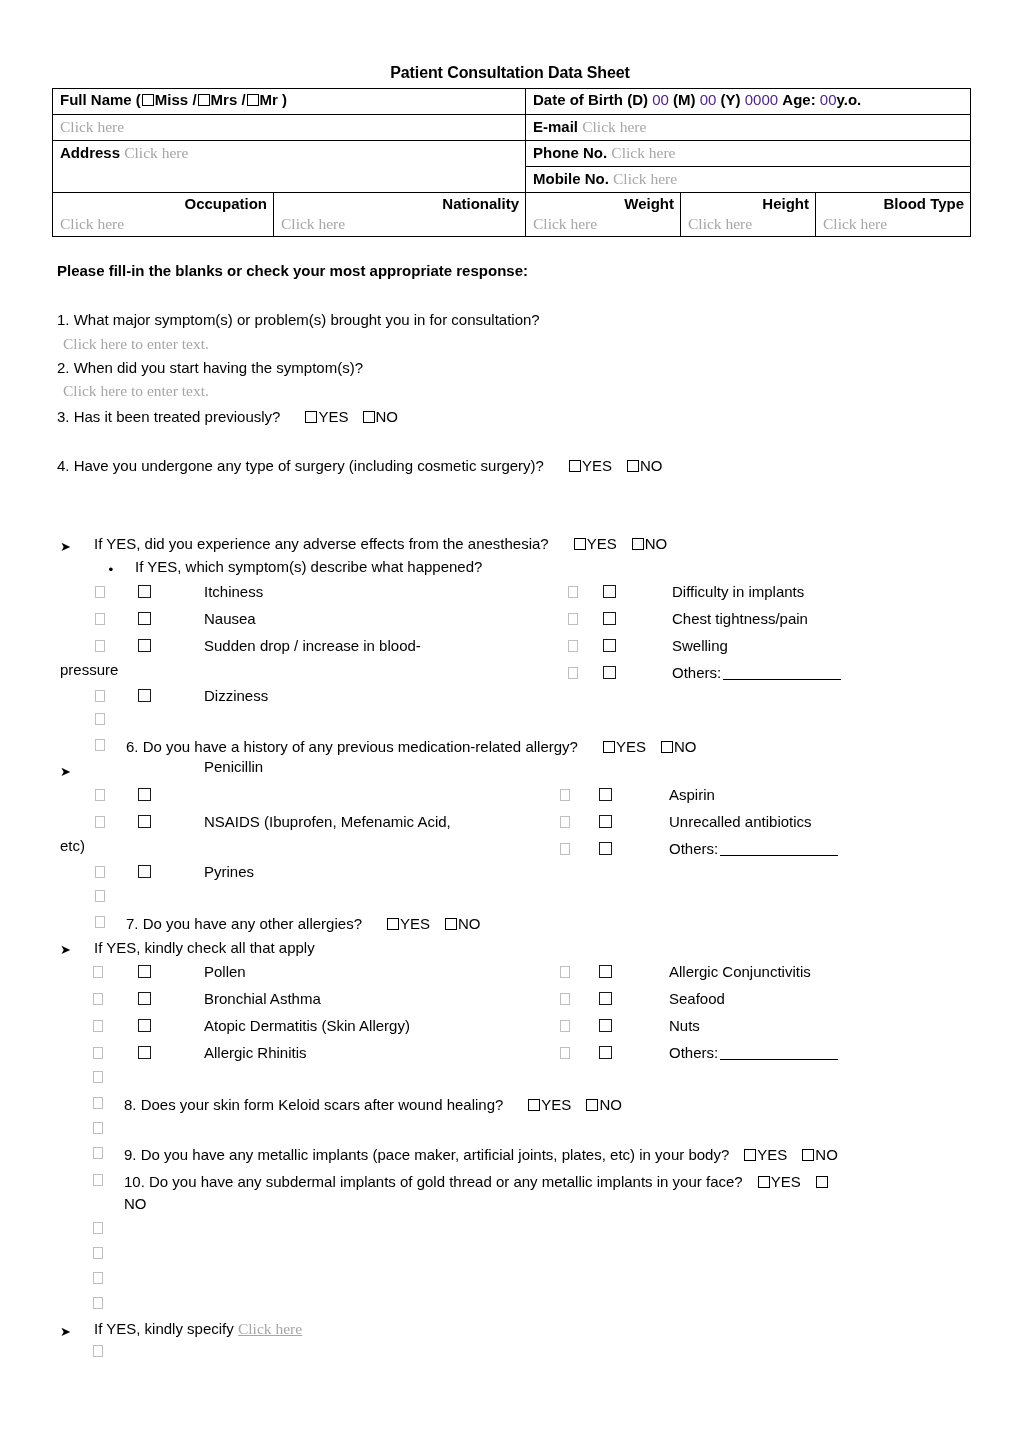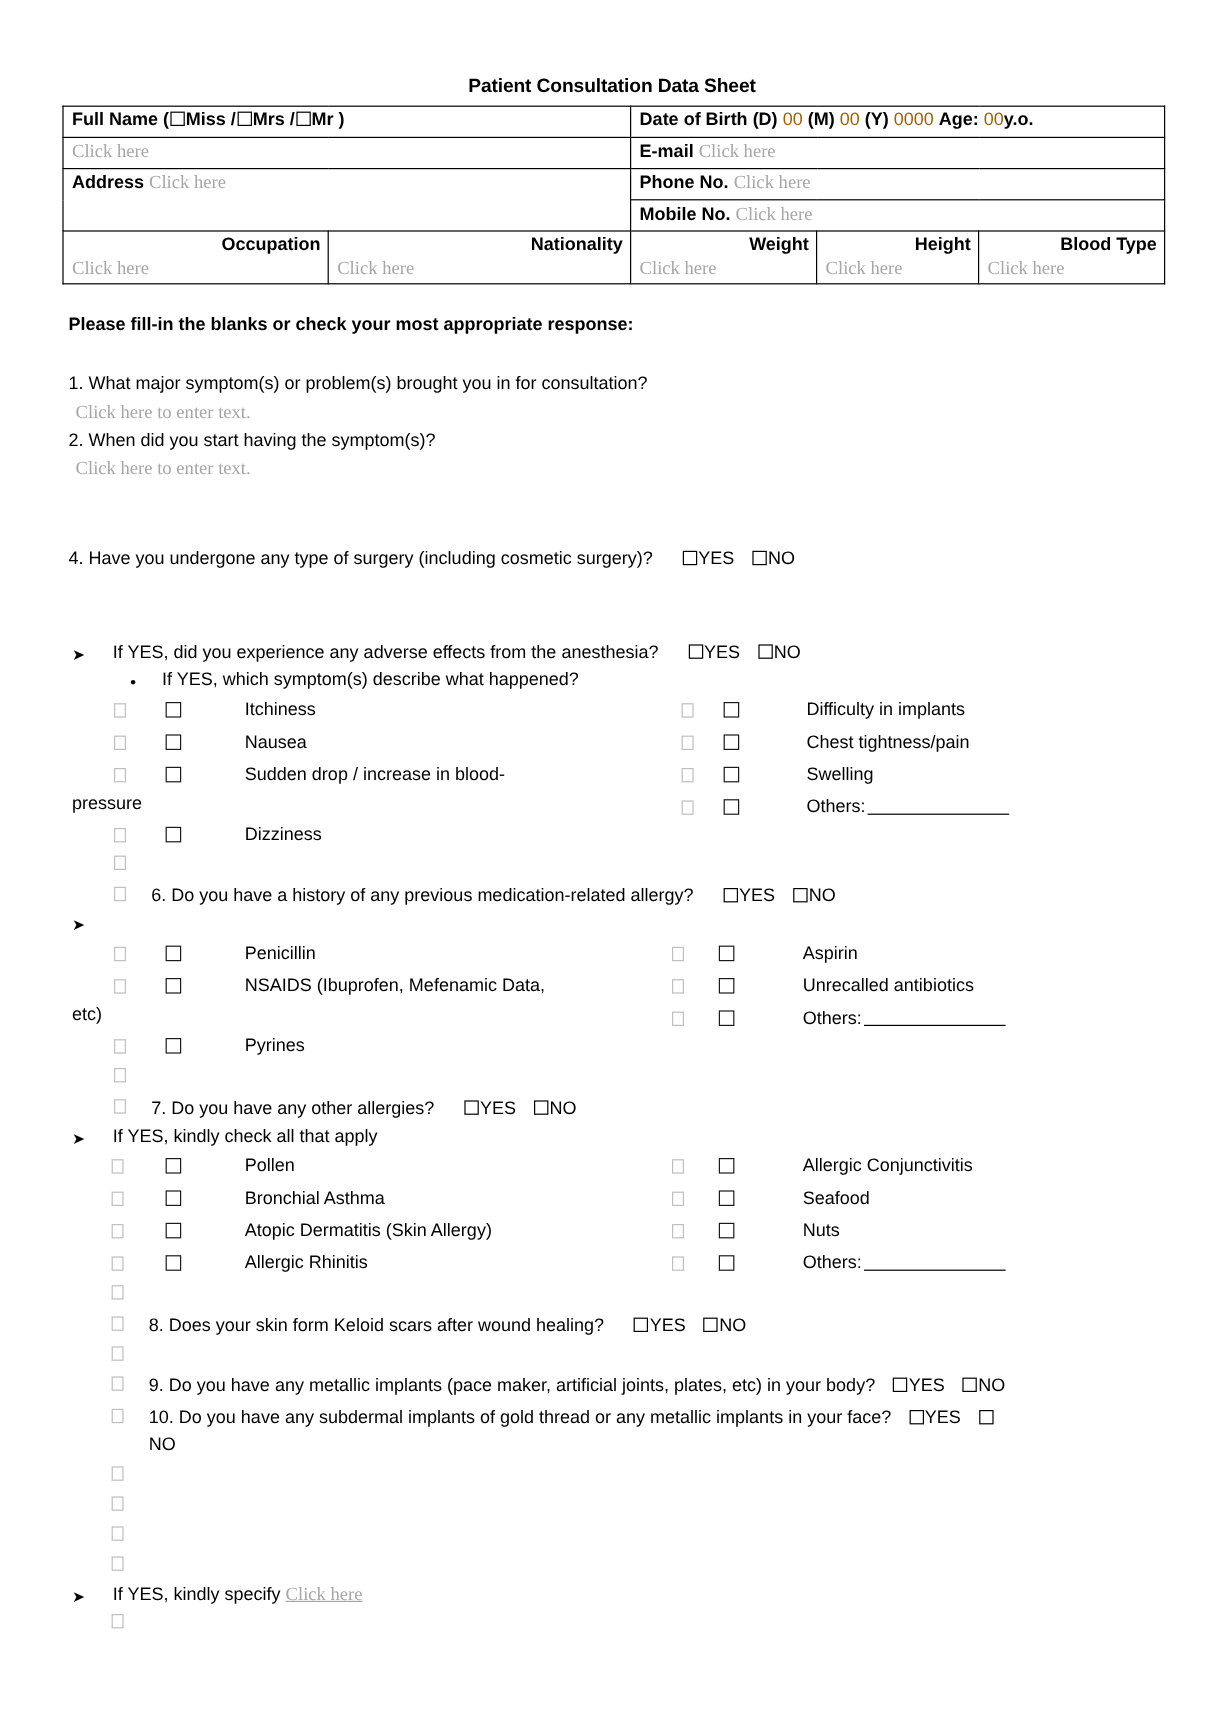--- a/index.html
+++ b/index.html
@@ -37,21 +37,21 @@
   .info-table td {
     border: 1.6px solid #000;
     padding: 2px 6px 3px 7px;
     vertical-align: top;
     height: 26px;
     font-size: 15px;
     line-height: 1.25;
   }
   .lbl { font-weight: bold; text-align: right; }
   .ph { color: #a6a6a6; font-family: "Liberation Serif", serif; font-size: 15.5px; }
-  .ph-bold { color: #a16207; }
+  .ph-bold { color: #4c1d95; }
   .cb {
     display: inline-block;
     width: 12px; height: 12px;
     border: 1.5px solid #000;
     vertical-align: -1px;
     margin: 0 1px;
     background: #fff;
   }
 
   
@@ -219,20 +219,23 @@
   <div class="q" style="top:310px">1. What major symptom(s) or problem(s) brought you in for consultation?</div>
   <div class="q" style="top:334px;left:63px">
     <span class="fill">Click here to enter text.</span>
   </div>
 
   <div class="q" style="top:358px">2. When did you start having the symptom(s)?</div>
   <div class="q" style="top:381px;left:63px">
     <span class="fill">Click here to enter text.</span>
   </div>
 
+  <div class="q" style="top:407px">
+    <span>3. Has it been treated previously?</span><span class="gap-m"></span><span class="cb"></span><span>YES</span><span class="gap-s"></span><span class="cb" style="margin-right:0"></span><span>NO</span>
+  </div>
 
   <div class="q" style="top:456px">
     <span>4. Have you undergone any type of surgery (including cosmetic surgery)?</span><span class="gap-m"></span><span class="cb"></span><span>YES</span><span class="gap-s"></span><span class="cb"></span><span>NO</span>
   </div>
 
 
   <div class="arrow" style="top:540px">➤</div>
   <div class="q" style="top:534px;left:94px">
     <span>If YES, did you experience any adverse effects from the anesthesia?</span><span class="gap-m"></span><span class="cb"></span><span>YES</span><span class="gap-s"></span><span class="cb"></span><span>NO</span>
   </div>
@@ -279,25 +282,25 @@
 
   <div class="ghost" style="left:95px;top:739px"></div>
   <div class="q" style="top:737px;left:126px">
     <span>6. Do you have a history of any previous medication-related allergy?</span><span class="gap-m"></span><span class="cb"></span><span>YES</span><span class="gap-s"></span><span class="cb"></span><span>NO</span>
   </div>
 
   <div class="arrow" style="top:765px">➤</div>
 
   <div class="ghost" style="left:95px;top:789px"></div>
   <div class="opt-cb" style="left:138px;top:788px"></div>
-  <div class="opt-label" style="left:204px;top:786px">Penicillin</div>
+  <div class="opt-label" style="left:204px;top:758px">Penicillin</div>
 
   <div class="ghost" style="left:95px;top:816px"></div>
   <div class="opt-cb" style="left:138px;top:815px"></div>
-  <div class="opt-label" style="left:204px;top:813px">NSAIDS (Ibuprofen, Mefenamic Data,</div>
+  <div class="opt-label" style="left:204px;top:813px">NSAIDS (Ibuprofen, Mefenamic Acid,</div>
   <div class="opt-label" style="left:60px;top:837px">etc)</div>
 
   <div class="ghost" style="left:95px;top:866px"></div>
   <div class="opt-cb" style="left:138px;top:865px"></div>
   <div class="opt-label" style="left:204px;top:863px">Pyrines</div>
 
   <div class="ghost" style="left:95px;top:890px"></div>
 
   <div class="ghost" style="left:560px;top:789px"></div>
   <div class="opt-cb" style="left:599px;top:788px"></div>

